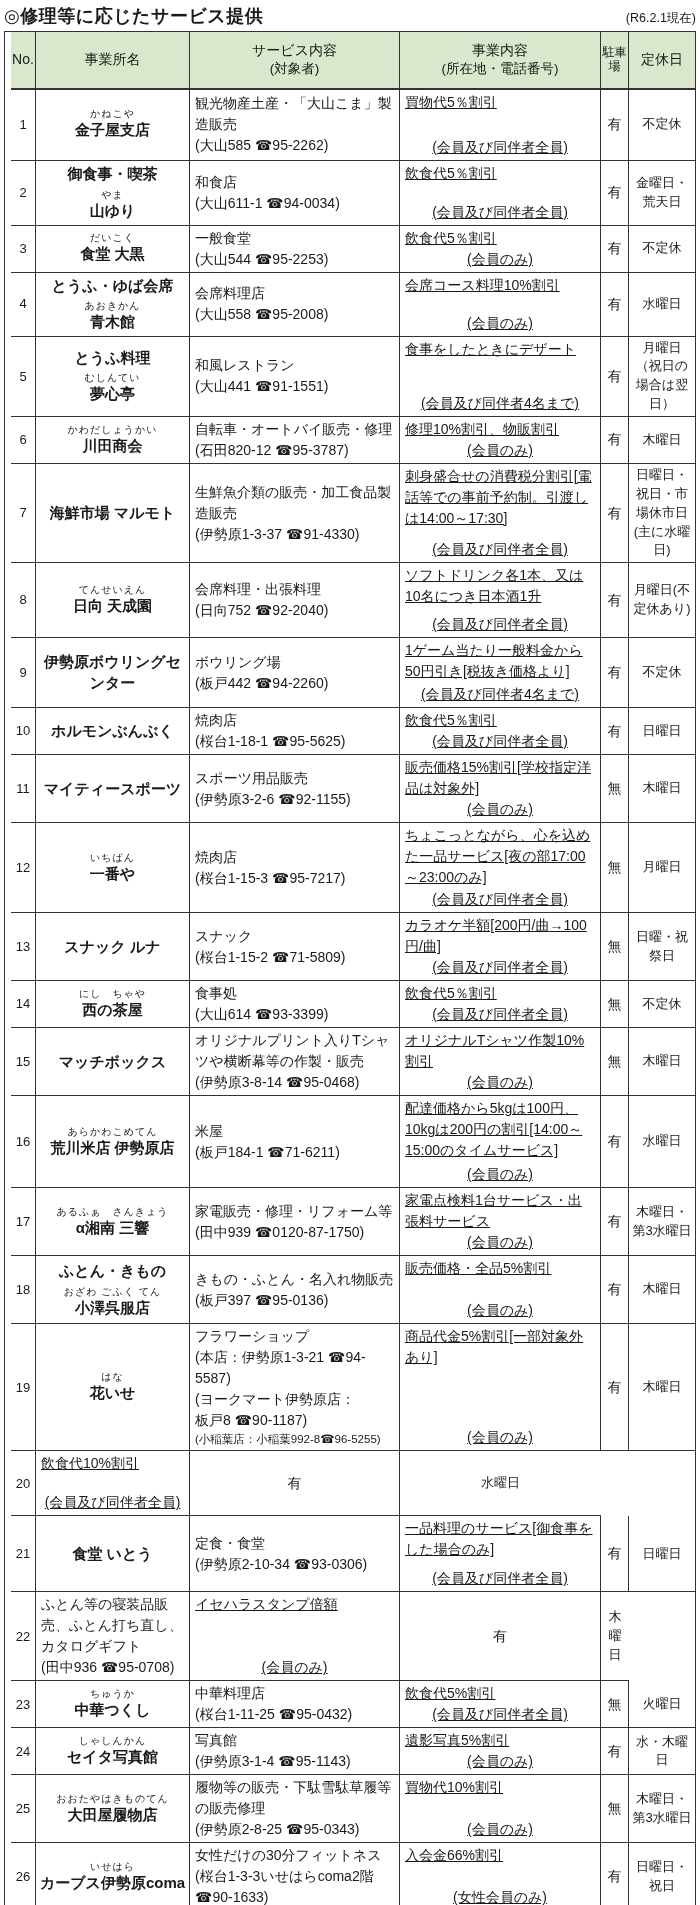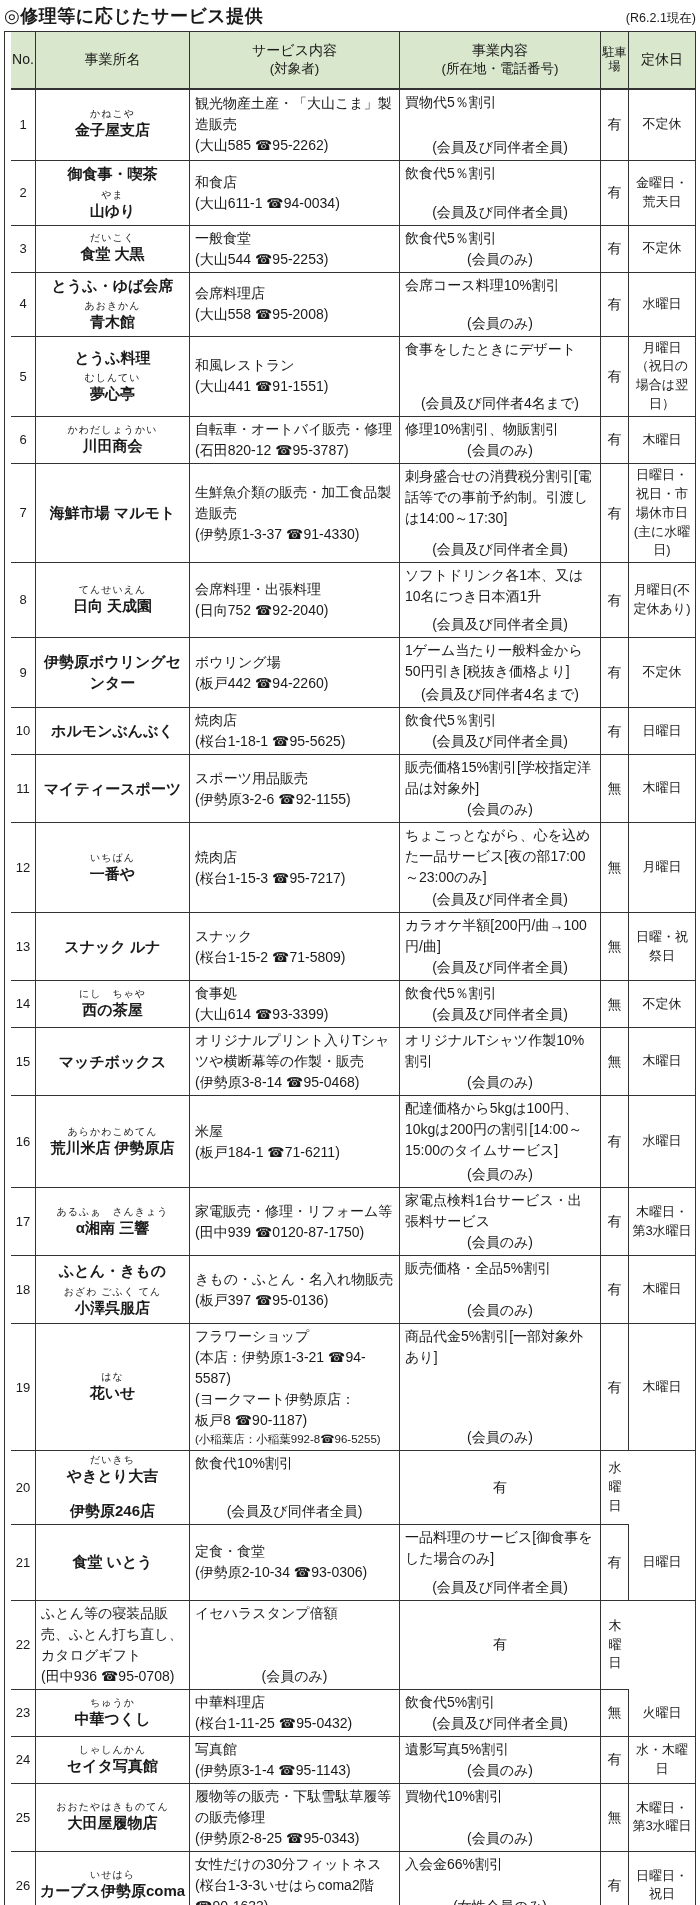--- a/index.html
+++ b/index.html
@@ -49,21 +49,21 @@
   .thead .c-park{font-size:12px;line-height:1.15;padding:14px 1px;}
   .sub{font-size:13.5px;}
   
   .c-no{align-items:center;justify-content:center;font-size:13px;margin-left:6px;}
   .c-name{align-items:center;justify-content:center;text-align:center;padding:3px 2px;}
   .furi{font-size:10px;letter-spacing:1px;line-height:1.2;margin-top:4px;}
   .furi:first-child{margin-top:0;}
   .nm{font-size:15px;font-weight:bold;line-height:1.35;}
   .nm.gap{margin-top:14px;}
   .c-biz{justify-content:center;text-align:left;padding:2px 5px;}
-  .c-svc{justify-content:space-between;text-align:left;padding:2px 5px;}
+  .c-svc{justify-content:space-between;text-align:left;padding:2px 5px;text-decoration:underline;}
   .target{text-align:center;}
   .small{font-size:11.5px;}
   .c-park{align-items:center;justify-content:center;font-size:14px;}
   .c-hol{align-items:center;justify-content:center;text-align:center;font-size:13px;line-height:1.45;padding:2px 3px;}
 </style>
 </head>
 <body>
 
 <div class="page">
 
@@ -521,25 +521,20 @@
       <div>
               <div>商品代金5%割引[一部対象外あり]</div>
             </div>
       <div class="target">(会員のみ)</div>
     </div>
     <div class="cell c-park">有</div>
     <div class="cell c-hol">木曜日</div>
   </div>
         <div class="trow" style="min-height: 65px;">
     <div class="cell c-no">20</div>
-    <div class="cell c-name">
-            <div class="furi">だいきち</div>
-            <div class="nm">やきとり大吉</div>
-            <div class="nm gap">伊勢原246店</div>
-          </div>
     <div class="cell c-svc">
       <div>
               <div>飲食代10%割引</div>
             </div>
       <div class="target">(会員及び同伴者全員)</div>
     </div>
     <div class="cell c-park">有</div>
     <div class="cell c-hol">水曜日</div>
   </div>
         <div class="trow" style="min-height: 76px;">

